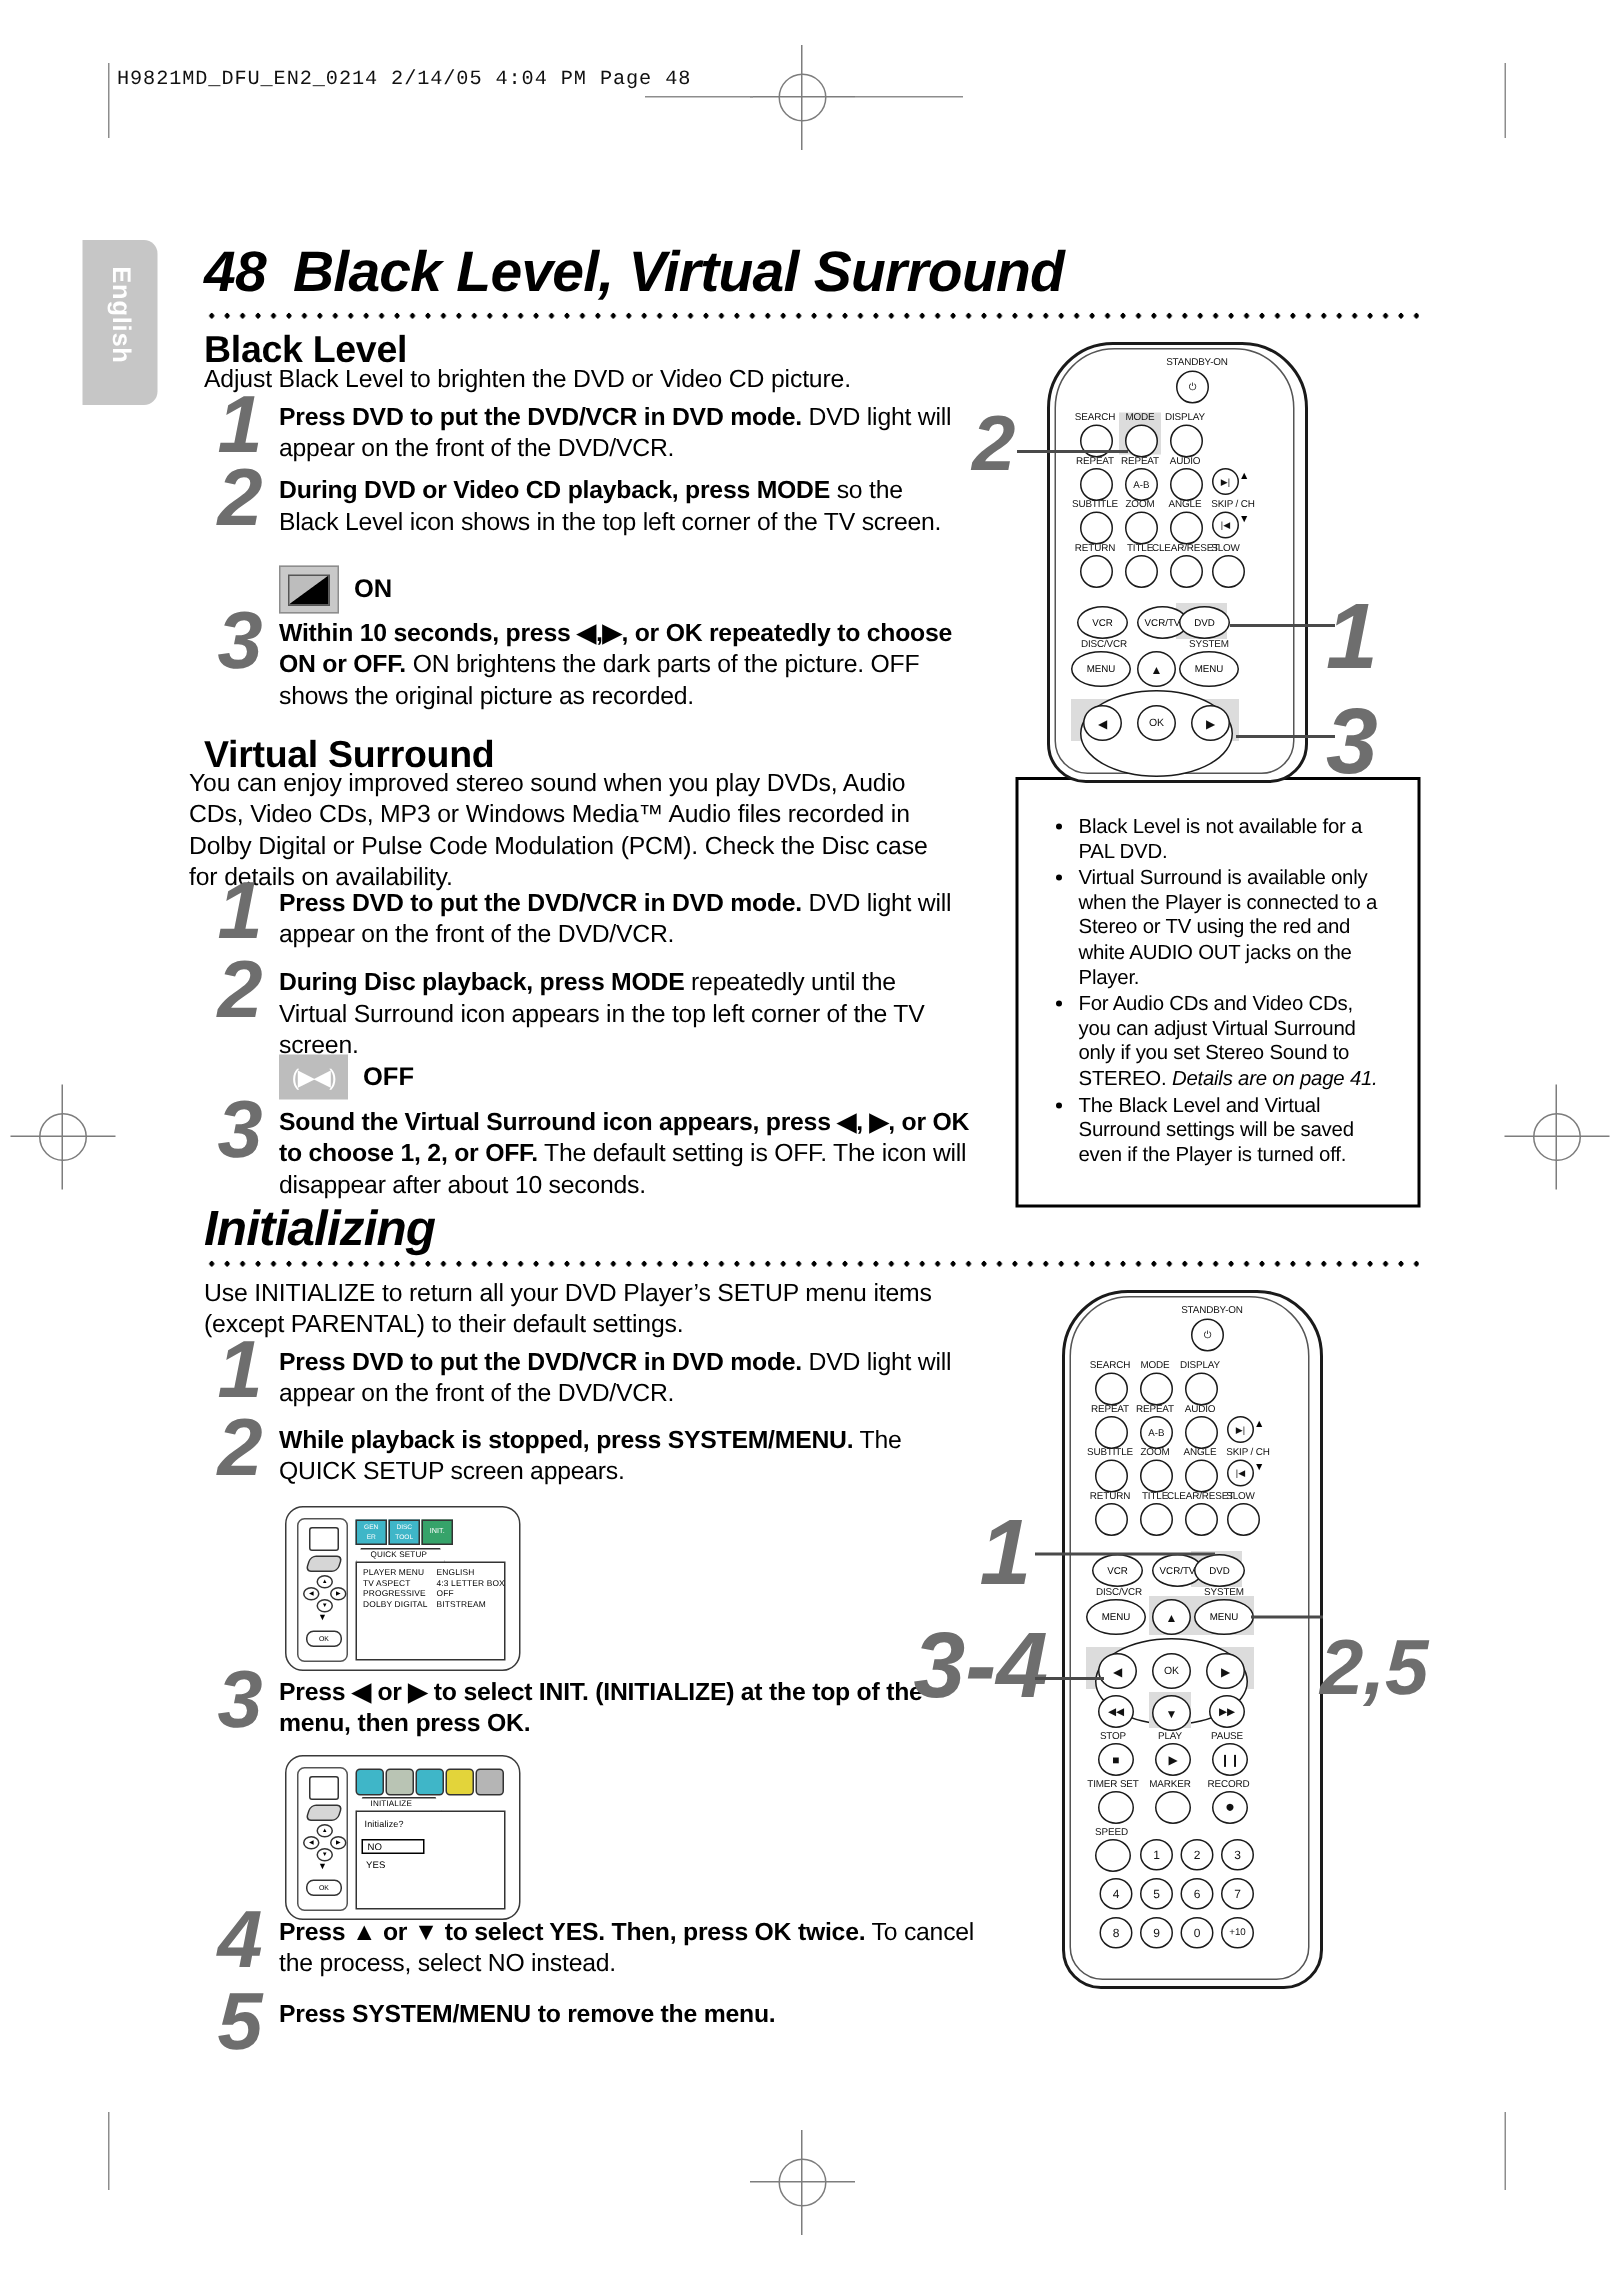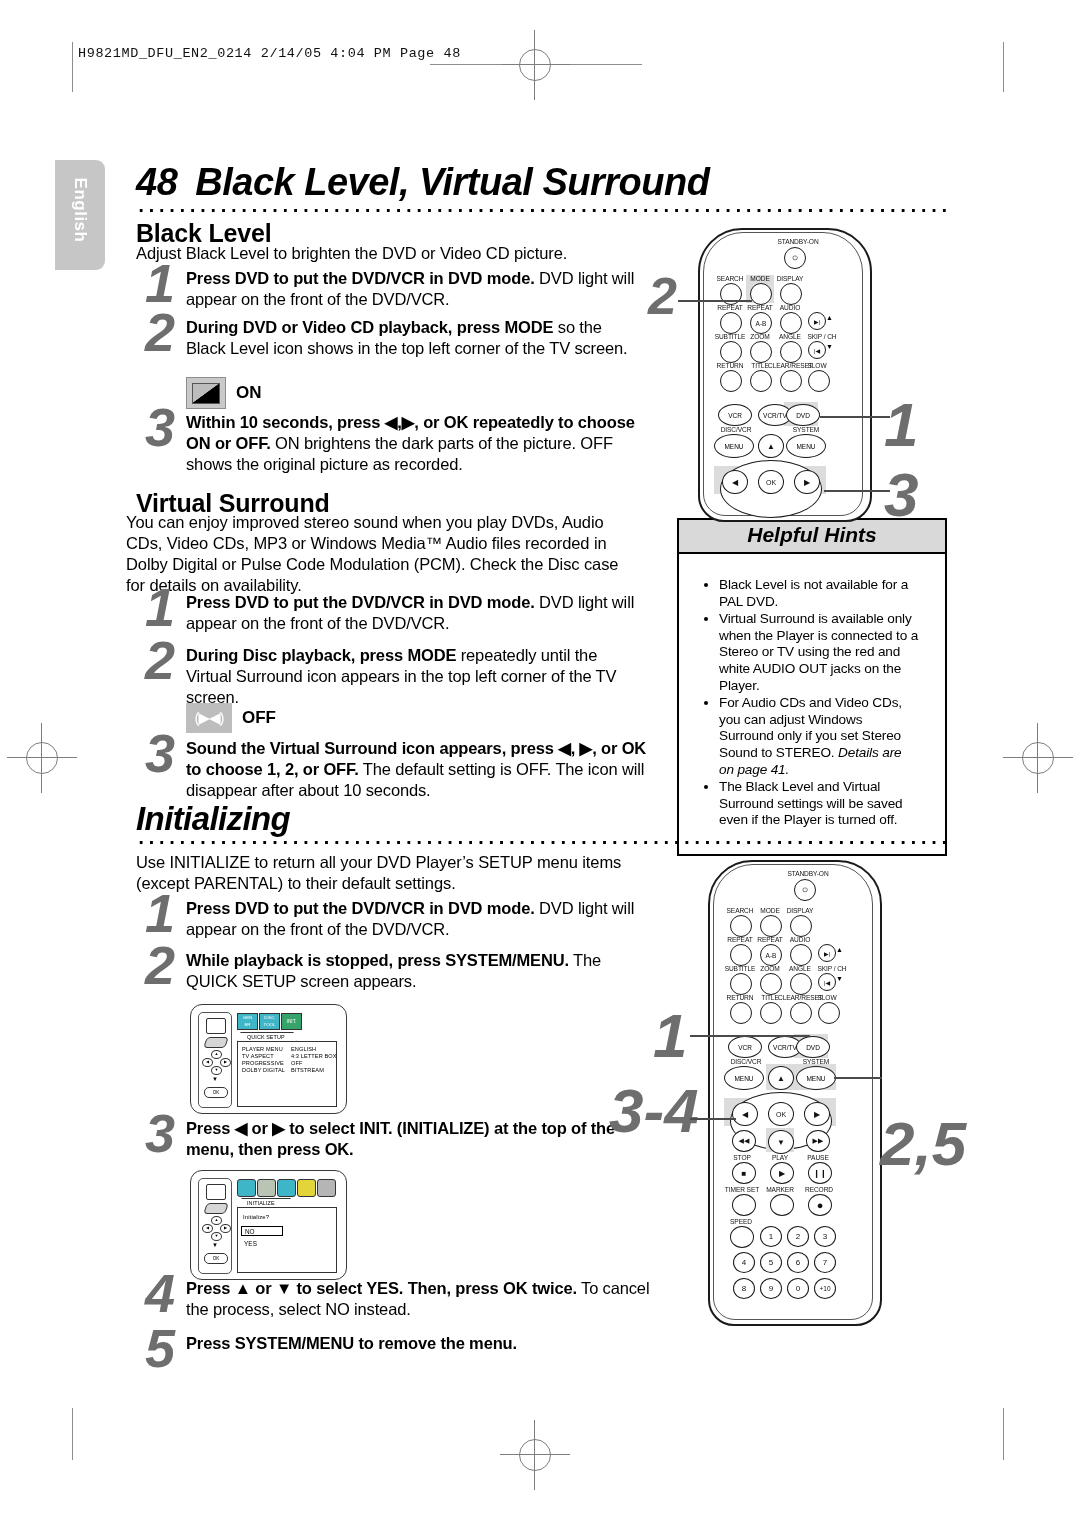--- a/index.html
+++ b/index.html
@@ -180,25 +180,24 @@
 </div>
 
 <div class="step" style="left:136px;top:738px;width:520px;">
   <div class="n">3</div>
   <div class="tx" style="width:475px;">
     <b>Sound the Virtual Surround icon appears, press ◀, ▶, or OK to choose 1, 2, or OFF.</b><span> The default setting is OFF. The icon will disappear after about 10 seconds.</span>
   </div>
 </div>
 
 <div class="hints">
-  <div class="hd">Helpful Hints</div>
   <ul>
     <li><span>Black Level is not available for a PAL DVD.</span></li>
     <li><span>Virtual Surround is available only when the Player is connected to a Stereo or TV using the red and white AUDIO OUT jacks on the Player.</span></li>
-    <li><span>For Audio CDs and Video CDs, you can adjust Windows Surround only if you set Stereo Sound to STEREO. </span><i>Details are on page 41.</i></li>
+    <li><span>For Audio CDs and Video CDs, you can adjust Virtual Surround only if you set Stereo Sound to STEREO. </span><i>Details are on page 41.</i></li>
     <li><span>The Black Level and Virtual Surround settings will be saved even if the Player is turned off.</span></li>
   </ul>
 </div>
 
 <div class="h1i" style="left:136px;top:800px;">Initializing</div>
 <div class="dotrule" style="top:840px;"></div>
 <div class="intro" style="left:136px;top:852px;width:500px;">Use INITIALIZE to return all your DVD Player’s SETUP menu items (except PARENTAL) to their default settings.</div>
 
 <div class="step" style="left:136px;top:898px;width:510px;">
   <div class="n">1</div>
@@ -450,17 +449,17 @@
 
   <div class="btn" style="left:33px;top:418px;width:20px;height:19px;font-size:8px;">8</div>
   <div class="btn" style="left:60px;top:418px;width:20px;height:19px;font-size:8px;">9</div>
   <div class="btn" style="left:87px;top:418px;width:20px;height:19px;font-size:8px;">0</div>
   <div class="btn" style="left:114px;top:418px;width:20px;height:19px;font-size:6.5px;">+10</div>
 </div>
 
 <div class="callout" style="left:653px;top:1005px;font-size:62px;line-height:62px;">1</div>
 <div class="leader" style="left:690px;top:1035px;width:120px;"></div>
 
-<div class="callout" style="left:880px;top:1113px;font-size:62px;line-height:62px;text-align:right;">2,5</div>
+<div class="callout" style="left:880px;top:1081px;font-size:52px;line-height:62px;text-align:right;">2,5</div>
 <div class="leader" style="left:834px;top:1077px;width:48px;"></div>
 
 <div class="callout" style="left:609px;top:1080px;font-size:62px;line-height:62px;">3-4</div>
 <div class="leader" style="left:690px;top:1118px;width:46px;"></div>
 
 </body></html>

